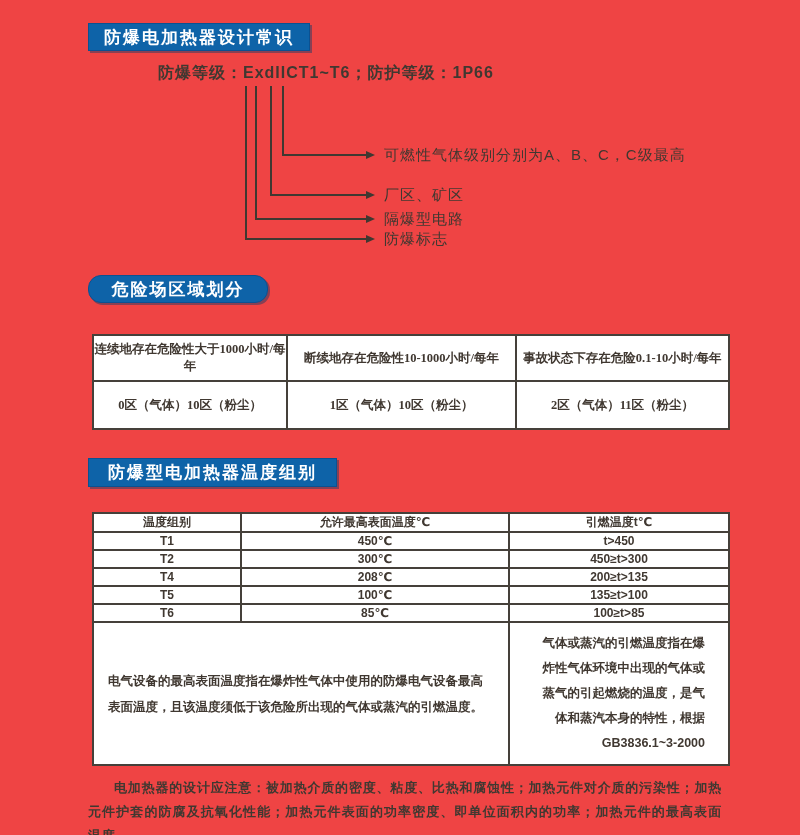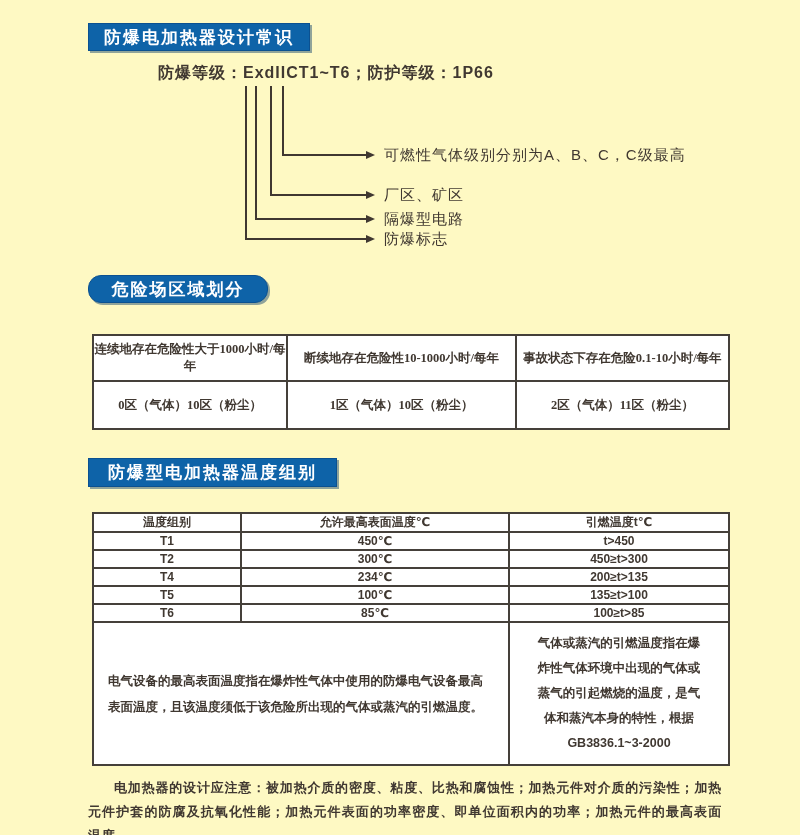--- a/index.html
+++ b/index.html
@@ -2,21 +2,21 @@
 <html><head>
 <meta charset="utf-8">
 <style>
   * { margin:0; padding:0; box-sizing:border-box; }
   html,body { background:#ffffff; }
   body {
     width:800px; height:835px;
     font-family:"Liberation Sans","DejaVu Sans",sans-serif;
     color:#403831; position:relative;
   }
-  .page { position:absolute; left:0; top:0; width:800px; height:835px; background:#fef9c3; overflow:hidden; }
+  .page { position:absolute; left:0; top:0; width:800px; height:835px; background:#ef4444; overflow:hidden; }
 
   
   .sec-title {
     position:absolute; background:#0e63a8; color:#ffffff;
     font-weight:bold; font-size:17px; letter-spacing:2px;
     display:flex; align-items:center; justify-content:center;
     border:1px solid #0b5191; box-shadow:2px 2px 0 rgba(10,60,105,0.45);
   }
   #title1 { left:88px; top:23px;  width:222px; height:28px; }
   #title2 { left:88px; top:275px; width:180px; height:28px;border-radius:13px; }
@@ -51,21 +51,21 @@
   
   table.tbl { position:absolute; left:92px; border-collapse:collapse; table-layout:fixed; background:#ffffff; }
   .tbl td { border:2px solid #45403a; font-size:12px; font-weight:bold; text-align:center; vertical-align:middle; color:#403831; padding:0; }
   #table1 { top:334px; width:636px;font-family:Liberation Serif, serif; }
   #table1 tr.hdr-row td { height:46px; font-size:12.5px; }
   #table1 tr.val-row td { height:48px; font-size:12.5px; }
   #table2 { top:512px; width:636px; }
   #table2 tr.hdr td { height:17px; }
   #table2 tr.trow td { height:18px; }
   #table2 td.note-left  { text-align:left; padding:0 14px; line-height:26px; font-size:12.5px; height:103px; }
-  #table2 td.note-right { text-align:center; padding:8px 23px;  line-height:25px; font-size:12.5px; height:103px;margin-left:26px; }
+  #table2 td.note-right { text-align:right; padding:8px 23px;  line-height:25px; font-size:12.5px; height:103px;margin-left:26px; }
 
   
   .footer {
     position:absolute; left:88px; top:776px; width:634px;
     font-size:13px; font-weight:bold; line-height:24px;
     letter-spacing:0.8px; text-indent:2em; text-align:justify;
   }
 </style>
 </head>
 <body>
@@ -131,21 +131,21 @@
       <td>450℃</td>
       <td>t&gt;450</td>
     </tr>
     <tr class="trow">
       <td>T2</td>
       <td>300℃</td>
       <td>450≥t&gt;300</td>
     </tr>
     <tr class="trow">
       <td>T4</td>
-      <td>234℃</td>
+      <td>208℃</td>
       <td>200≥t&gt;135</td>
     </tr>
     <tr class="trow">
       <td>T5</td>
       <td>100℃</td>
       <td>135≥t&gt;100</td>
     </tr>
     <tr class="trow">
       <td>T6</td>
       <td>85℃</td>

